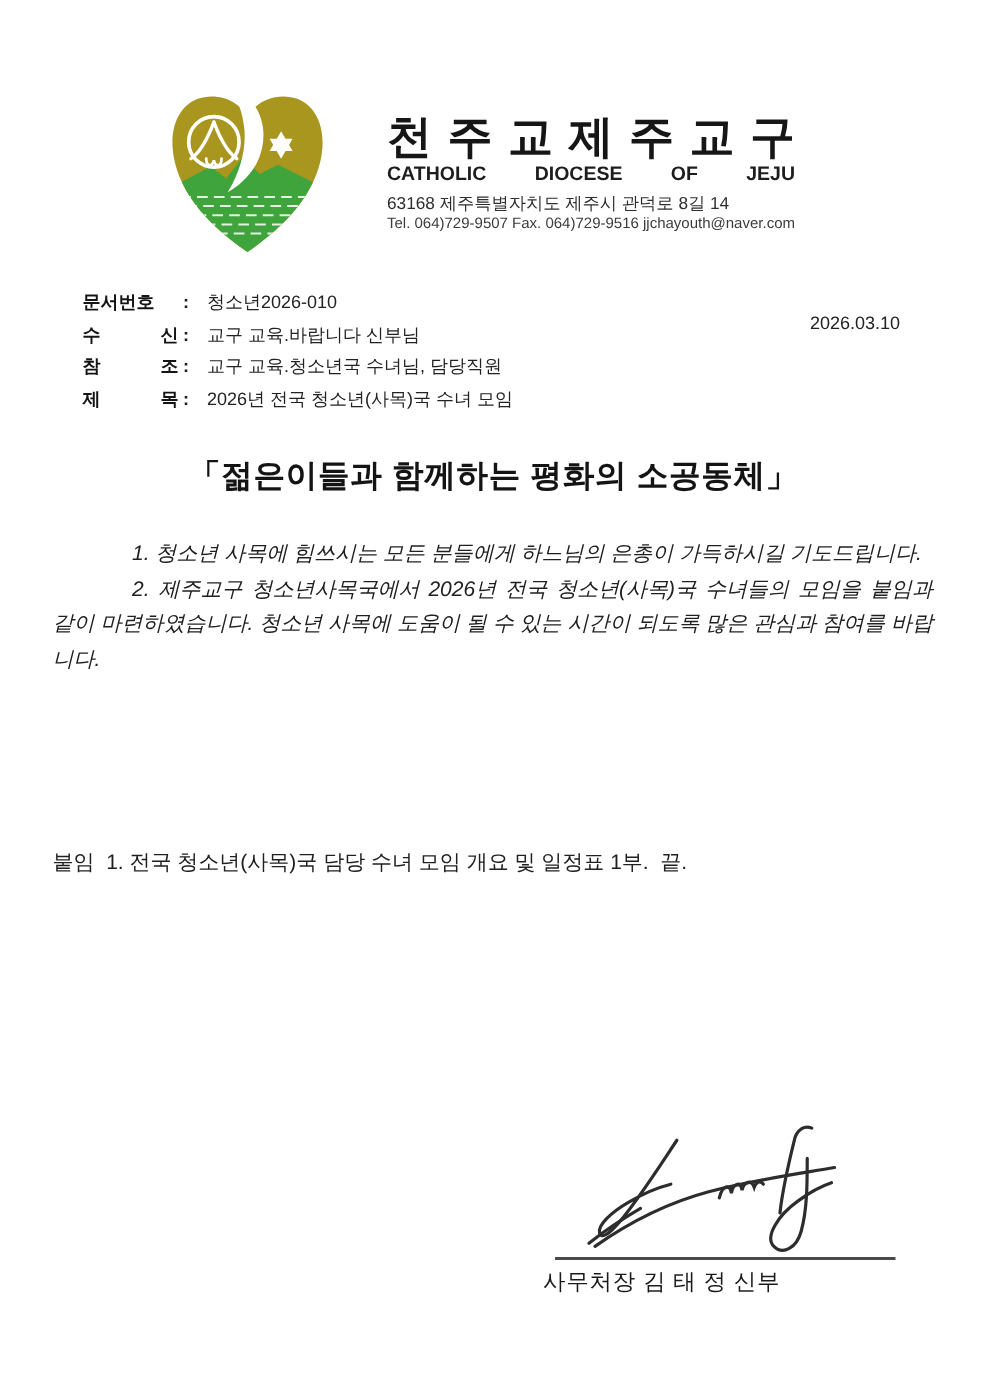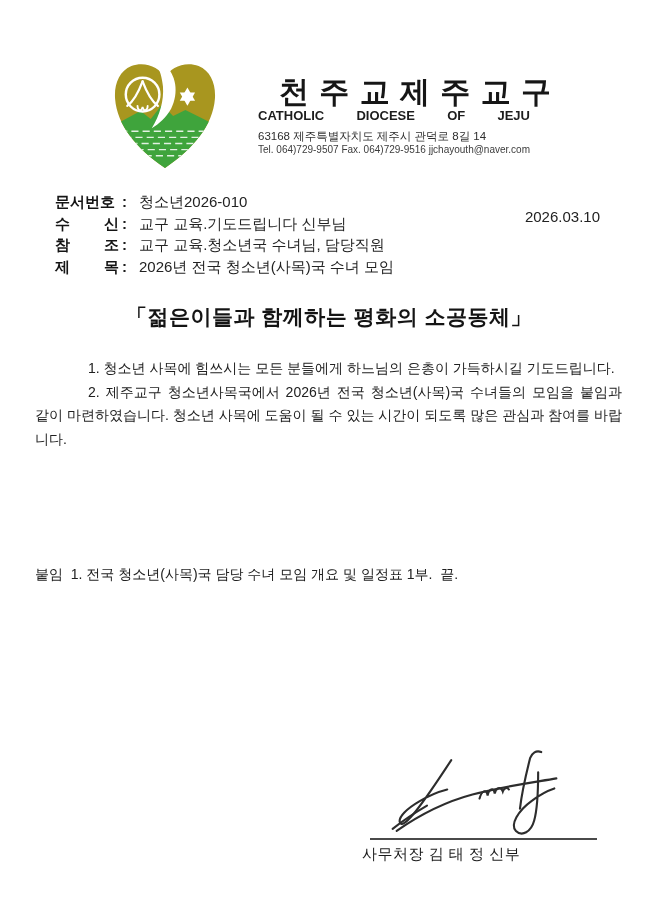--- a/index.html
+++ b/index.html
@@ -7,48 +7,49 @@
     position:relative;width:658px;height:924px;margin:0 auto;
     background:#ffffff;overflow:hidden;
     font-family:"Liberation Sans","DejaVu Sans",sans-serif;
     color:#1b1b1b;
   }
   
   .crest{position:absolute;left:114px;top:62px;width:102px;height:108px;}
   .head-text{position:absolute;left:258px;top:76px;width:345px;}
   .org-ko{
     font-size:30px;font-weight:bold;line-height:32px;letter-spacing:1px;
-    color:#161616;white-space:nowrap;margin-left:21px;
+    color:#161616;white-space:nowrap;
   }
   .org-en{
     width:272px;font-size:13px;font-weight:bold;color:#1d1d1d;
     line-height:16px;margin-top:0;
     text-align:justify;text-align-last:justify;
   }
   .addr{margin-top:5px;font-size:11.5px;line-height:14px;color:#2e2e2e;}
   .addr .contact{font-size:10px;color:#3c3c3c;}
   
-  .meta{position:absolute;left:55px;top:193px;right:58px;font-size:15px;}
+  .meta{position:absolute;left:55px;top:193px;right:58px;font-size:12px;}
   .meta-row{position:relative;display:flex;align-items:baseline;height:21.6px;}
   .meta-label{
     display:inline-block;width:64px;font-weight:bold;color:#141414;
     text-align:justify;text-align-last:justify;white-space:pre-wrap;
   }
   .meta-colon{font-weight:bold;margin:0 12px 0 3px;}
   .meta-value{color:#222;white-space:pre-wrap;}
   .meta-date{position:absolute;right:0;top:0;color:#222;margin-top:15px;}
   
   .subject-heading{
     position:absolute;left:0;right:0;top:303px;text-align:center;
     font-size:21px;font-weight:bold;color:#141414;letter-spacing:.5px;
   }
   .body-text{
     position:absolute;left:35px;right:36px;top:357px;
     font-size:14px;line-height:23.5px;color:#202020;
     text-align:justify;
+    font-style:italic;
   }
   .body-text p{margin:0;text-indent:53px;white-space:pre-wrap;}
   .attachment{
     position:absolute;left:35px;right:36px;top:566px;
     font-size:14px;color:#202020;white-space:pre-wrap;
   }
   
   .sig-scrawl{position:absolute;left:386px;top:744px;width:178px;height:96px;}
   .sig-line{
     position:absolute;left:370px;top:838px;width:227px;height:0;
@@ -113,21 +114,21 @@
   <div class="meta">
     <div class="meta-row">
       <span class="meta-label">문서번호</span>
       <span class="meta-colon">:</span>
       <span class="meta-value">청소년2026-010</span>
       <span class="meta-date">2026.03.10</span>
     </div>
     <div class="meta-row">
       <span class="meta-label">수 신</span>
       <span class="meta-colon">:</span>
-      <span class="meta-value">교구 교육.기도드립니다 신부님</span>
+      <span class="meta-value">교구 교육.바랍니다 신부님</span>
     </div>
     <div class="meta-row">
       <span class="meta-label">참 조</span>
       <span class="meta-colon">:</span>
       <span class="meta-value">교구 교육.청소년국 수녀님, 담당직원</span>
     </div>
     <div class="meta-row">
       <span class="meta-label">제 목</span>
       <span class="meta-colon">:</span>
       <span class="meta-value">2026년 전국 청소년(사목)국 수녀 모임</span>

